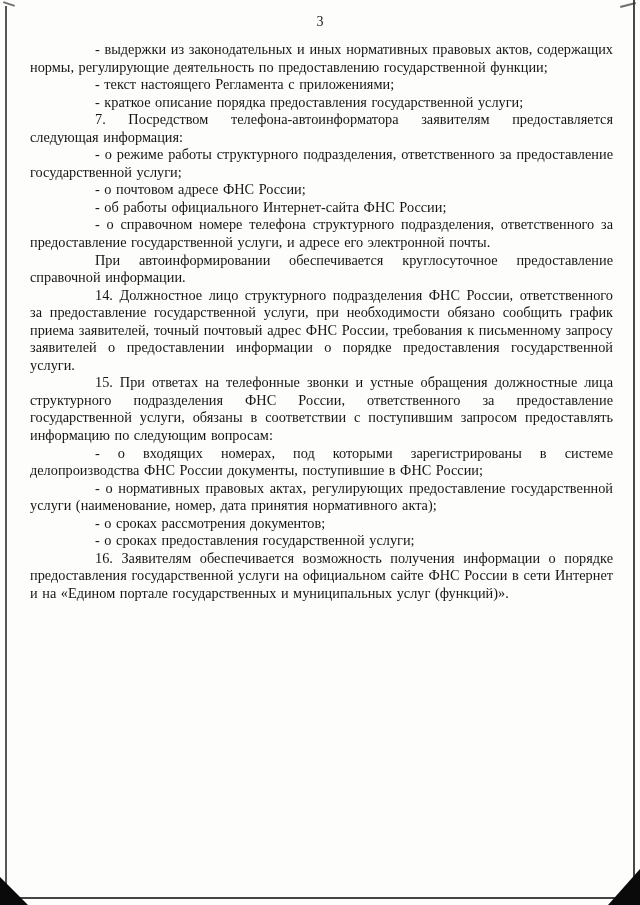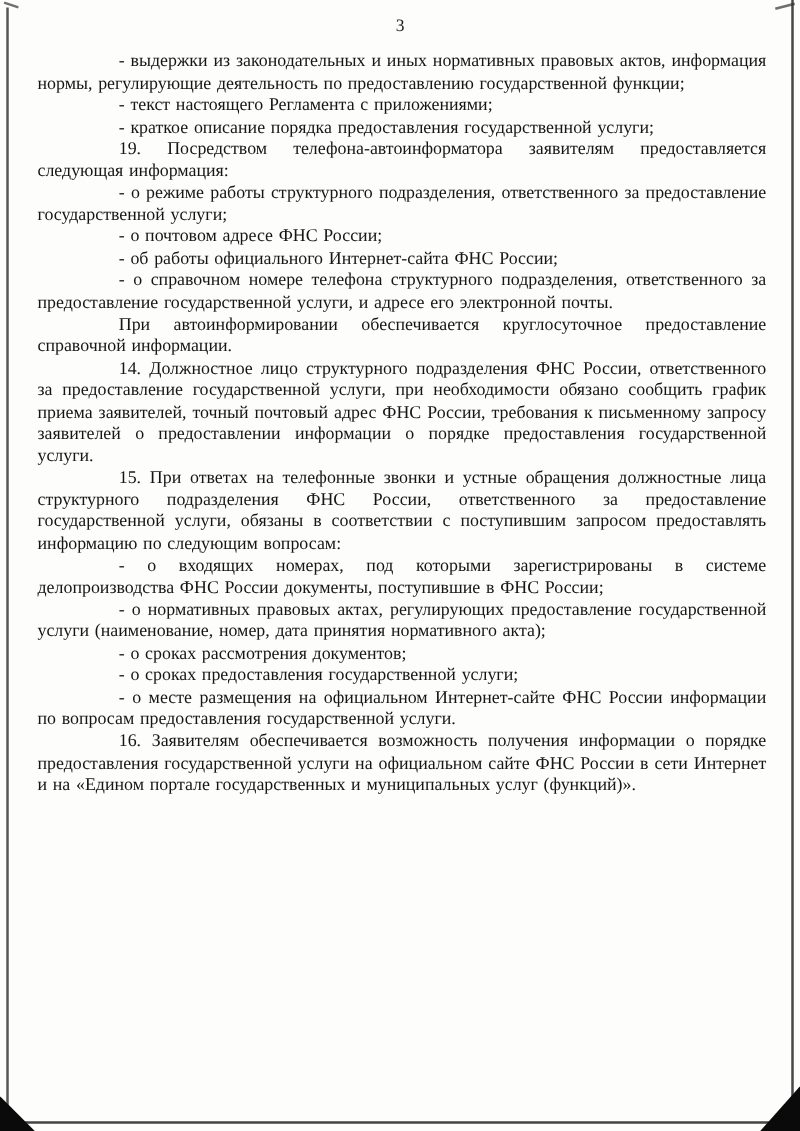--- a/index.html
+++ b/index.html
@@ -102,36 +102,35 @@
   }
 </style>
 </head>
 <body>
 
 <div class="page">
 
   <div class="page-number">3</div>
 
   <div class="content">
-    <p class="para">- выдержки из законодательных и иных нормативных правовых актов, информация нормы, регулирующие деятельность по предоставлению государственной функции;</p>
+    <p class="para">- выдержки из законодательных и иных нормативных правовых актов, содержащих нормы, регулирующие деятельность по предоставлению государственной функции;</p>
     <p class="para">- текст настоящего Регламента с приложениями;</p>
     <p class="para">- краткое описание порядка предоставления государственной услуги;</p>
-    <p class="para">19. Посредством телефона-автоинформатора заявителям предоставляется следующая информация:</p>
+    <p class="para">7. Посредством телефона-автоинформатора заявителям предоставляется следующая информация:</p>
     <p class="para">- о режиме работы структурного подразделения, ответственного за предоставление государственной услуги;</p>
     <p class="para">- о почтовом адресе ФНС России;</p>
     <p class="para">- об работы официального Интернет-сайта ФНС России;</p>
     <p class="para">- о справочном номере телефона структурного подразделения, ответственного за предоставление государственной услуги, и адресе его электронной почты.</p>
     <p class="para">При автоинформировании обеспечивается круглосуточное предоставление справочной информации.</p>
     <p class="para">14. Должностное лицо структурного подразделения ФНС России, ответственного за предоставление государственной услуги, при необходимости обязано сообщить график приема заявителей, точный почтовый адрес ФНС России, требования к письменному запросу заявителей о предоставлении информации о порядке предоставления государственной услуги.</p>
     <p class="para">15. При ответах на телефонные звонки и устные обращения должностные лица структурного подразделения ФНС России, ответственного за предоставление государственной услуги, обязаны в соответствии с поступившим запросом предоставлять информацию по следующим вопросам:</p>
     <p class="para">- о входящих номерах, под которыми зарегистрированы в системе делопроизводства ФНС России документы, поступившие в ФНС России;</p>
     <p class="para">- о нормативных правовых актах, регулирующих предоставление государственной услуги (наименование, номер, дата принятия нормативного акта);</p>
     <p class="para">- о сроках рассмотрения документов;</p>
     <p class="para">- о сроках предоставления государственной услуги;</p>
-    <p class="para">- о месте размещения на официальном Интернет-сайте ФНС России информации по вопросам предоставления государственной услуги.</p>
     <p class="para">16. Заявителям обеспечивается возможность получения информации о порядке предоставления государственной услуги на официальном сайте ФНС России в сети Интернет и на «Едином портале государственных и муниципальных услуг (функций)».</p>
   </div>
 
   <div class="edge-left"></div>
   <div class="edge-right"></div>
   <div class="edge-bottom"></div>
   <div class="corner-bl"></div>
   <div class="corner-br"></div>
   <div class="tick-tl"></div>
   <div class="tick-tr"></div>

